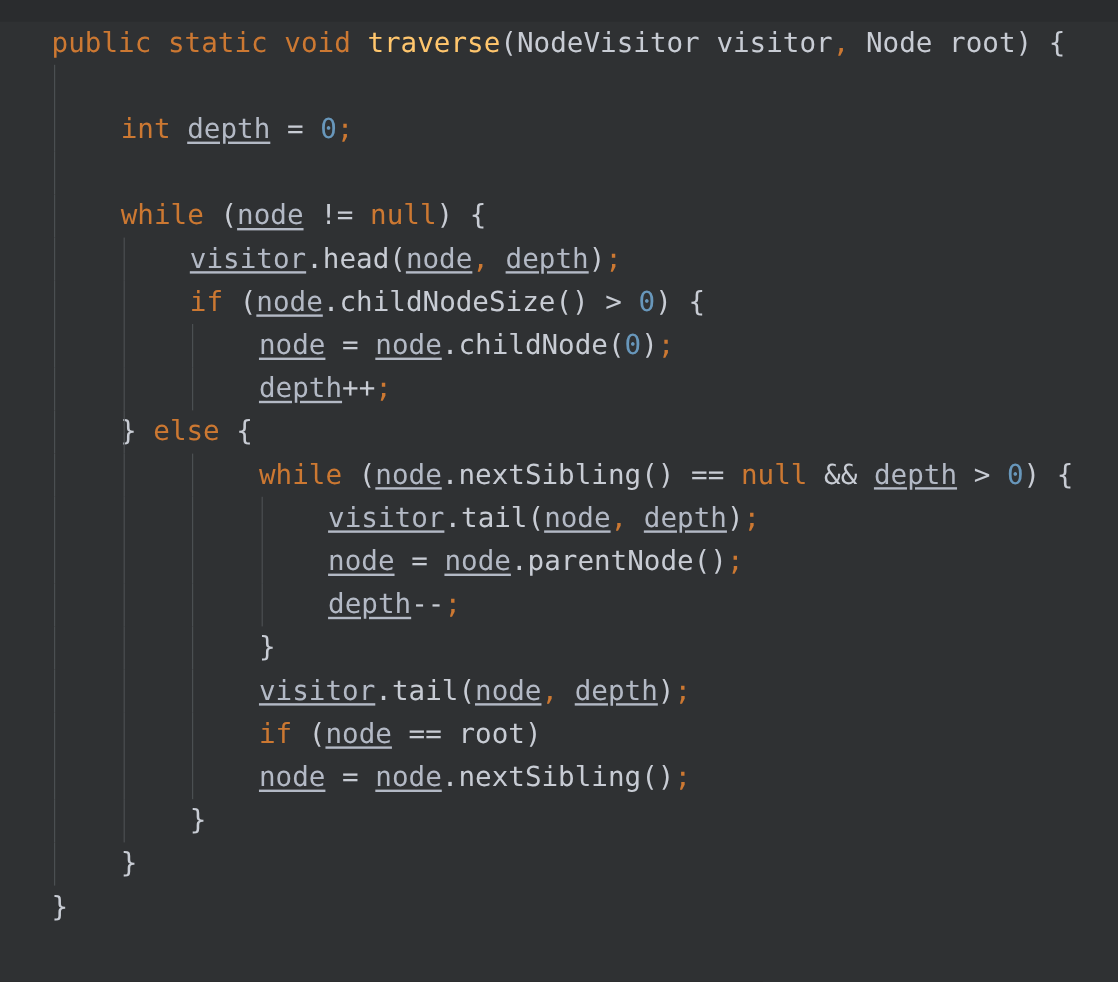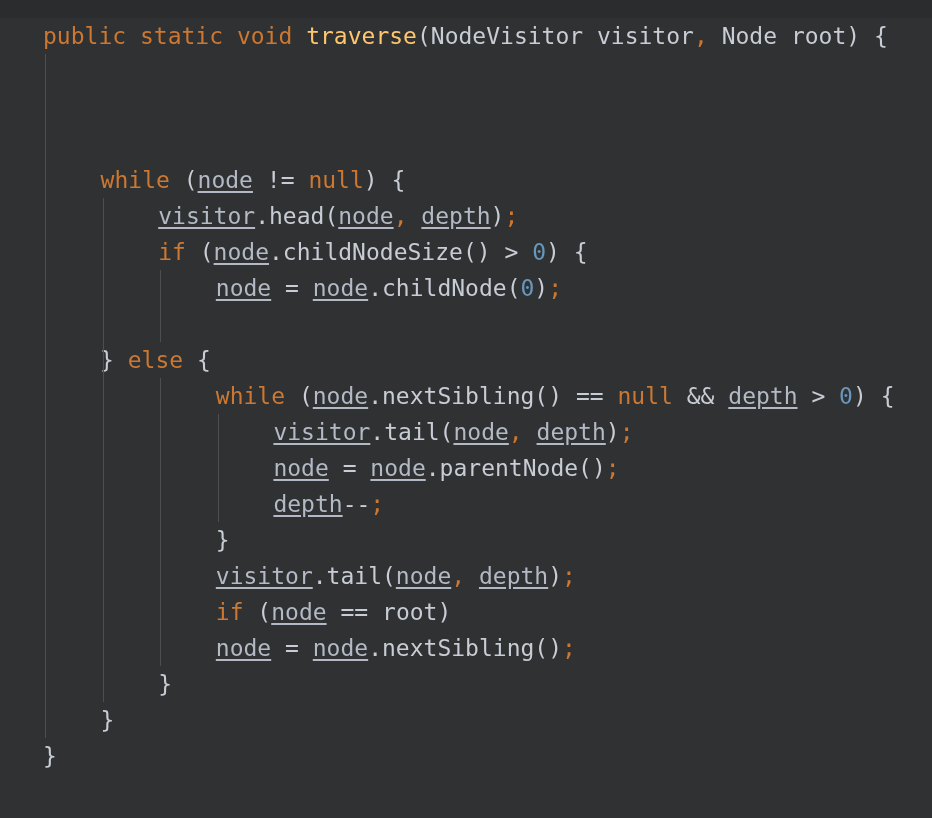--- a/index.html
+++ b/index.html
@@ -94,27 +94,27 @@
 
   <div id="top-strip">
     <div class="code-line">
       
     </div>
   </div>
 
   <div class="code-area" id="code-area">
       <div class="code-line"><span class="txt" style="padding-left: 31px;"><span class="kw">public</span><span class="plain"> </span><span class="kw">static</span><span class="plain"> </span><span class="kw">void</span><span class="plain"> </span><span class="mname">traverse</span><span class="plain">(</span><span class="plain">NodeVisitor</span><span class="plain"> </span><span class="plain">visitor</span><span class="semi">,</span><span class="plain"> </span><span class="plain">Node</span><span class="plain"> </span><span class="plain">root</span><span class="plain">)</span><span class="plain"> </span><span class="plain">{</span></span></div>
       <div class="code-line"><span class="guide" style="left: 33px;"></span></div>
-      <div class="code-line"><span class="guide" style="left: 33px;"></span></div>
+      <div class="code-line"><span class="guide" style="left: 33px;"></span><span class="txt" style="padding-left: 88.6px;"><span class="kw">int</span><span class="plain"> </span><span class="local">depth</span><span class="plain"> </span><span class="plain">=</span><span class="plain"> </span><span class="num">0</span><span class="semi">;</span></span></div>
       <div class="code-line"><span class="guide" style="left: 33px;"></span><span class="txt" style="padding-left: 31px;"></span></div>
       <div class="code-line"><span class="guide" style="left: 33px;"></span><span class="txt" style="padding-left: 88.6px;"><span class="kw">while</span><span class="plain"> </span><span class="plain">(</span><span class="local">node</span><span class="plain"> </span><span class="plain">!=</span><span class="plain"> </span><span class="kw">null</span><span class="plain">)</span><span class="plain"> </span><span class="plain">{</span></span></div>
       <div class="code-line"><span class="guide" style="left: 33px;"></span><span class="guide" style="left: 90.6px;"></span><span class="txt" style="padding-left: 146.2px;"><span class="param">visitor</span><span class="plain">.</span><span class="plain">head</span><span class="plain">(</span><span class="local">node</span><span class="semi">,</span><span class="plain"> </span><span class="local">depth</span><span class="plain">)</span><span class="semi">;</span></span></div>
       <div class="code-line"><span class="guide" style="left: 33px;"></span><span class="guide" style="left: 90.6px;"></span><span class="txt" style="padding-left: 146.2px;"><span class="kw">if</span><span class="plain"> </span><span class="plain">(</span><span class="local">node</span><span class="plain">.</span><span class="plain">childNodeSize</span><span class="plain">()</span><span class="plain"> </span><span class="plain">&gt;</span><span class="plain"> </span><span class="num">0</span><span class="plain">)</span><span class="plain"> </span><span class="plain">{</span></span></div>
       <div class="code-line"><span class="guide" style="left: 33px;"></span><span class="guide" style="left: 90.6px;"></span><span class="guide" style="left: 148.2px;"></span><span class="txt" style="padding-left: 203.8px;"><span class="local">node</span><span class="plain"> </span><span class="plain">=</span><span class="plain"> </span><span class="local">node</span><span class="plain">.</span><span class="plain">childNode</span><span class="plain">(</span><span class="num">0</span><span class="plain">)</span><span class="semi">;</span></span></div>
-      <div class="code-line"><span class="guide" style="left: 33px;"></span><span class="guide" style="left: 90.6px;"></span><span class="guide" style="left: 148.2px;"></span></div>
+      <div class="code-line"><span class="guide" style="left: 33px;"></span><span class="guide" style="left: 90.6px;"></span><span class="guide" style="left: 148.2px;"></span><span class="txt" style="padding-left: 203.8px;"><span class="local">depth</span><span class="plain">++</span><span class="semi">;</span></span></div>
       <div class="code-line"><span class="guide" style="left: 33px;"></span><span class="guide" style="left: 90.6px;"></span><span class="txt" style="padding-left: 88px;"><span class="plain">}</span><span class="plain"> </span><span class="kw">else</span><span class="plain"> </span><span class="plain">{</span></span></div>
       <div class="code-line"><span class="guide" style="left: 33px;"></span><span class="guide" style="left: 90.6px;"></span><span class="guide" style="left: 148.2px;"></span><span class="txt" style="padding-left: 203.8px;"><span class="kw">while</span><span class="plain"> </span><span class="plain">(</span><span class="local">node</span><span class="plain">.</span><span class="plain">nextSibling</span><span class="plain">()</span><span class="plain"> </span><span class="plain">==</span><span class="plain"> </span><span class="kw">null</span><span class="plain"> </span><span class="plain">&amp;&amp;</span><span class="plain"> </span><span class="local">depth</span><span class="plain"> </span><span class="plain">&gt;</span><span class="plain"> </span><span class="num">0</span><span class="plain">)</span><span class="plain"> </span><span class="plain">{</span></span></div>
       <div class="code-line"><span class="guide" style="left: 33px;"></span><span class="guide" style="left: 90.6px;"></span><span class="guide" style="left: 148.2px;"></span><span class="guide" style="left: 205.8px;"></span><span class="txt" style="padding-left: 261.4px;"><span class="param">visitor</span><span class="plain">.</span><span class="plain">tail</span><span class="plain">(</span><span class="local">node</span><span class="semi">,</span><span class="plain"> </span><span class="local">depth</span><span class="plain">)</span><span class="semi">;</span></span></div>
       <div class="code-line"><span class="guide" style="left: 33px;"></span><span class="guide" style="left: 90.6px;"></span><span class="guide" style="left: 148.2px;"></span><span class="guide" style="left: 205.8px;"></span><span class="txt" style="padding-left: 261.4px;"><span class="local">node</span><span class="plain"> </span><span class="plain">=</span><span class="plain"> </span><span class="local">node</span><span class="plain">.</span><span class="plain">parentNode</span><span class="plain">()</span><span class="semi">;</span></span></div>
       <div class="code-line"><span class="guide" style="left: 33px;"></span><span class="guide" style="left: 90.6px;"></span><span class="guide" style="left: 148.2px;"></span><span class="guide" style="left: 205.8px;"></span><span class="txt" style="padding-left: 261.4px;"><span class="local">depth</span><span class="plain">--</span><span class="semi">;</span></span></div>
       <div class="code-line"><span class="guide" style="left: 33px;"></span><span class="guide" style="left: 90.6px;"></span><span class="guide" style="left: 148.2px;"></span><span class="txt" style="padding-left: 203.8px;"><span class="plain">}</span></span></div>
       <div class="code-line"><span class="guide" style="left: 33px;"></span><span class="guide" style="left: 90.6px;"></span><span class="guide" style="left: 148.2px;"></span><span class="txt" style="padding-left: 203.8px;"><span class="param">visitor</span><span class="plain">.</span><span class="plain">tail</span><span class="plain">(</span><span class="local">node</span><span class="semi">,</span><span class="plain"> </span><span class="local">depth</span><span class="plain">)</span><span class="semi">;</span></span></div>
       <div class="code-line"><span class="guide" style="left: 33px;"></span><span class="guide" style="left: 90.6px;"></span><span class="guide" style="left: 148.2px;"></span><span class="txt" style="padding-left: 203.8px;"><span class="kw">if</span><span class="plain"> </span><span class="plain">(</span><span class="local">node</span><span class="plain"> </span><span class="plain">==</span><span class="plain"> </span><span class="plain">root</span><span class="plain">)</span></span></div>
       <div class="code-line"><span class="guide" style="left: 33px;"></span><span class="guide" style="left: 90.6px;"></span><span class="guide" style="left: 148.2px;"></span><span class="txt" style="padding-left: 203.8px;"><span class="local">node</span><span class="plain"> </span><span class="plain">=</span><span class="plain"> </span><span class="local">node</span><span class="plain">.</span><span class="plain">nextSibling</span><span class="plain">()</span><span class="semi">;</span></span></div>
       <div class="code-line"><span class="guide" style="left: 33px;"></span><span class="guide" style="left: 90.6px;"></span><span class="txt" style="padding-left: 146.2px;"><span class="plain">}</span></span></div>

